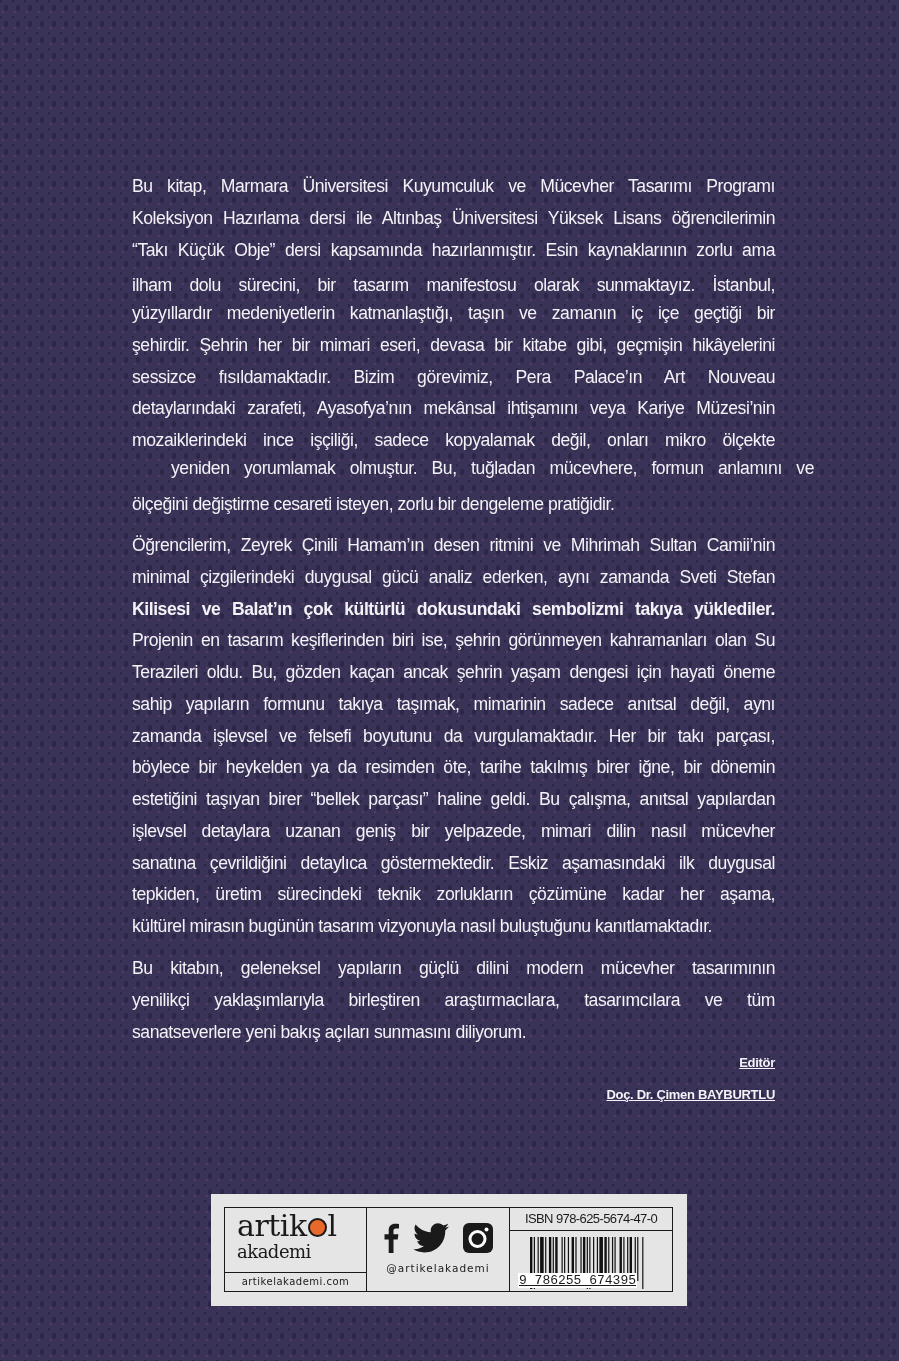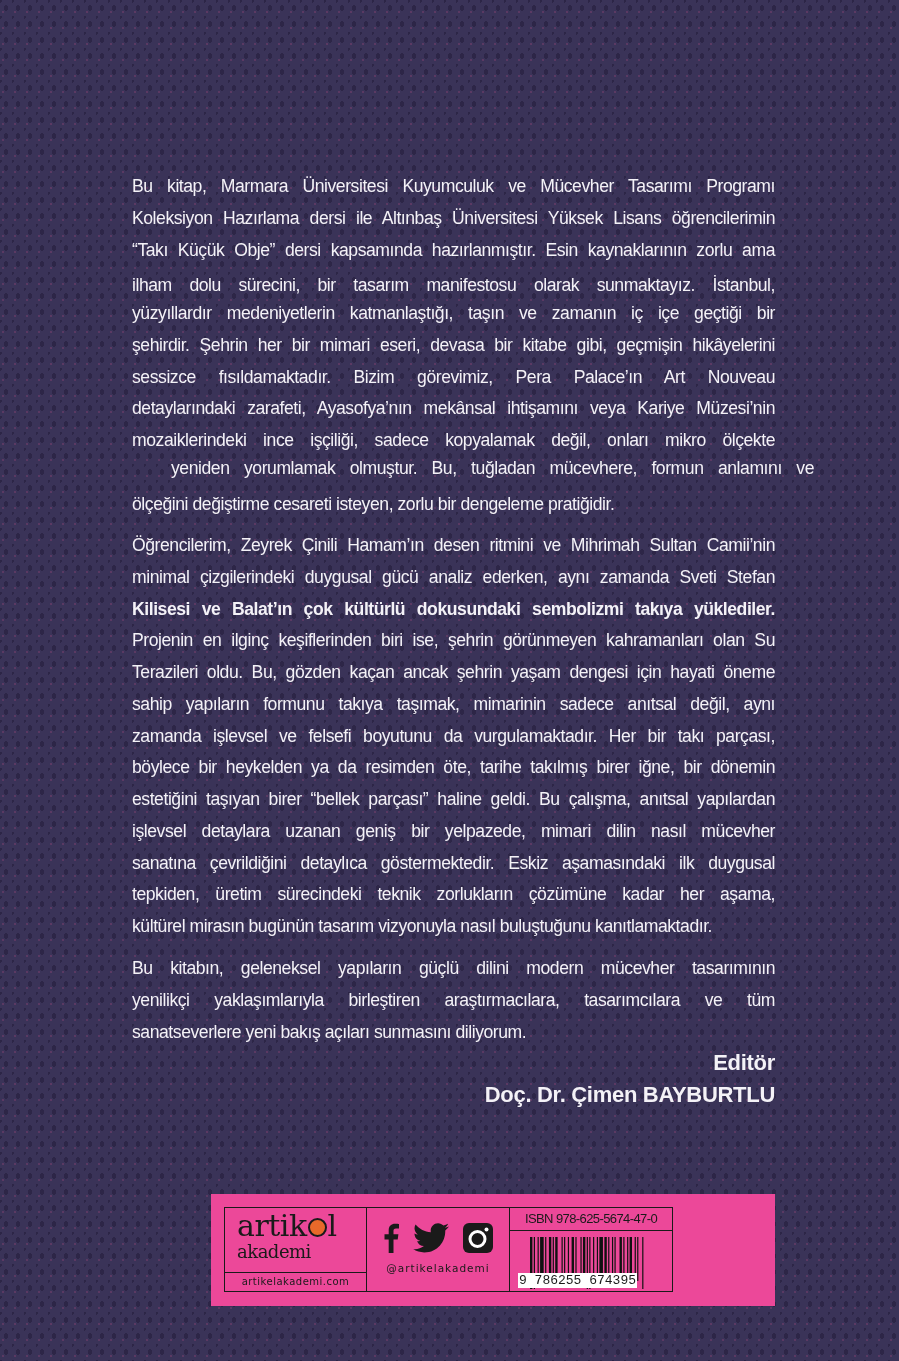--- a/index.html
+++ b/index.html
@@ -21,27 +21,27 @@
     position: absolute; left: 0; width: 643px;
     height: 24px; line-height: 24px;
     font-size: 17.6px; letter-spacing: -0.45px;
     text-align: justify; text-align-last: justify;
     white-space: nowrap; overflow: visible;
     transform-origin: left center;
   }
   .line.last { text-align-last: left; }
   .sig {
     position: absolute; right: 124px; color: #f4f2f7;
-    font-weight: bold; font-size: 22px; letter-spacing: -0.3px;
-    line-height: 24px; 
+    font-weight: bold; font-size: 13px; letter-spacing: -0.3px;
+    line-height: 24px;  text-decoration: underline;
   }
   
   .pub-panel {
-    position: absolute; left: 211px; top: 1194px; width: 564px; height: 112px;
-    background: #ec4899;
+    position: absolute; left: 211px; top: 1194px; width: 476px; height: 112px;
+    background: #e5e5e5;
   }
   .pub-inner {
     position: absolute; left: 13px; top: 13px; width: 449px; height: 85px;
     border: 1.5px solid #1a1a1a; box-sizing: border-box;
   }
   .cell { position: absolute; top: 0; bottom: 0; box-sizing: border-box; }
   .cell-logo { left: 0; width: 142px; border-right: 1.5px solid #1a1a1a; }
   .cell-social { left: 142px; width: 143px; border-right: 1.5px solid #1a1a1a; }
   .cell-isbn { left: 285px; right: 0; }
   .logo-top {
@@ -100,21 +100,21 @@
     <div class="line" style="top: 301px;">yüzyıllardır medeniyetlerin katmanlaştığı, taşın ve zamanın iç içe geçtiği bir</div>
     <div class="line" style="top: 332.75px;">şehirdir. Şehrin her bir mimari eseri, devasa bir kitabe gibi, geçmişin hikâyelerini</div>
     <div class="line" style="top: 364.5px;">sessizce fısıldamaktadır. Bizim görevimiz, Pera Palace’ın Art Nouveau</div>
     <div class="line" style="top: 396.25px;">detaylarındaki zarafeti, Ayasofya’nın mekânsal ihtişamını veya Kariye Müzesi’nin</div>
     <div class="line" style="top: 428px;">mozaiklerindeki ince işçiliği, sadece kopyalamak değil, onları mikro ölçekte</div>
     <div class="line" style="top: 456px; margin-left: 39px;">yeniden yorumlamak olmuştur. Bu, tuğladan mücevhere, formun anlamını ve</div>
     <div class="line last" style="top: 491.5px;">ölçeğini değiştirme cesareti isteyen, zorlu bir dengeleme pratiğidir.</div>
     <div class="line" style="top: 533px;">Öğrencilerim, Zeyrek Çinili Hamam’ın desen ritmini ve Mihrimah Sultan Camii’nin</div>
     <div class="line" style="top: 564.75px;">minimal çizgilerindeki duygusal gücü analiz ederken, aynı zamanda Sveti Stefan</div>
     <div class="line" style="top: 596.5px; font-weight: bold;">Kilisesi ve Balat’ın çok kültürlü dokusundaki sembolizmi takıya yüklediler.</div>
-    <div class="line" style="top: 628.25px;">Projenin en ilginç keşiflerinden biri ise, şehrin görünmeyen kahramanları olan Su</div>
+    <div class="line" style="top: 628.25px;">Projenin en tasarım keşiflerinden biri ise, şehrin görünmeyen kahramanları olan Su</div>
     <div class="line" style="top: 660px;">Terazileri oldu. Bu, gözden kaçan ancak şehrin yaşam dengesi için hayati öneme</div>
     <div class="line" style="top: 691.75px;">sahip yapıların formunu takıya taşımak, mimarinin sadece anıtsal değil, aynı</div>
     <div class="line" style="top: 723.5px;">zamanda işlevsel ve felsefi boyutunu da vurgulamaktadır. Her bir takı parçası,</div>
     <div class="line" style="top: 755.25px;">böylece bir heykelden ya da resimden öte, tarihe takılmış birer iğne, bir dönemin</div>
     <div class="line" style="top: 787px;">estetiğini taşıyan birer “bellek parçası” haline geldi. Bu çalışma, anıtsal yapılardan</div>
     <div class="line" style="top: 818.75px;">işlevsel detaylara uzanan geniş bir yelpazede, mimari dilin nasıl mücevher</div>
     <div class="line" style="top: 850.5px;">sanatına çevrildiğini detaylıca göstermektedir. Eskiz aşamasındaki ilk duygusal</div>
     <div class="line" style="top: 882.25px;">tepkiden, üretim sürecindeki teknik zorlukların çözümüne kadar her aşama,</div>
     <div class="line last" style="top: 914px;">kültürel mirasın bugünün tasarım vizyonuyla nasıl buluştuğunu kanıtlamaktadır.</div>
     <div class="line" style="top: 956px;">Bu kitabın, geleneksel yapıların güçlü dilini modern mücevher tasarımının</div>
@@ -181,17 +181,17 @@
           <rect x="84.47826086956522" y="0" width="1.1978260869565218" height="44" fill="#111"></rect>
           <rect x="89.52173913043478" y="0" width="2.3956521739130436" height="44" fill="#111"></rect>
           <rect x="93.30434782608695" y="0" width="1.1978260869565218" height="44" fill="#111"></rect>
           <rect x="97.08695652173914" y="0" width="1.1978260869565218" height="44" fill="#111"></rect>
           <rect x="99.60869565217392" y="0" width="2.3956521739130436" height="44" fill="#111"></rect>
           <rect x="104.65217391304348" y="0" width="1.1978260869565218" height="44" fill="#111"></rect>
           <rect x="107.17391304347827" y="0" width="1.1978260869565218" height="44" fill="#111"></rect>
           <rect x="112.21739130434783" y="0" width="1.1978260869565218" height="52" fill="#111"></rect>
         </svg>
       <div class="barcode-digits" id="barcode-digits-wrap">
-        <span style="background:#fff;padding:0 1px;">9 786255 674395</span>
+        <span style="background:#fff;padding:0 1px;text-decoration:underline;">9 786255 674395</span>
       </div>
     </div>
   </div>
 </div>
 
 </body></html>

